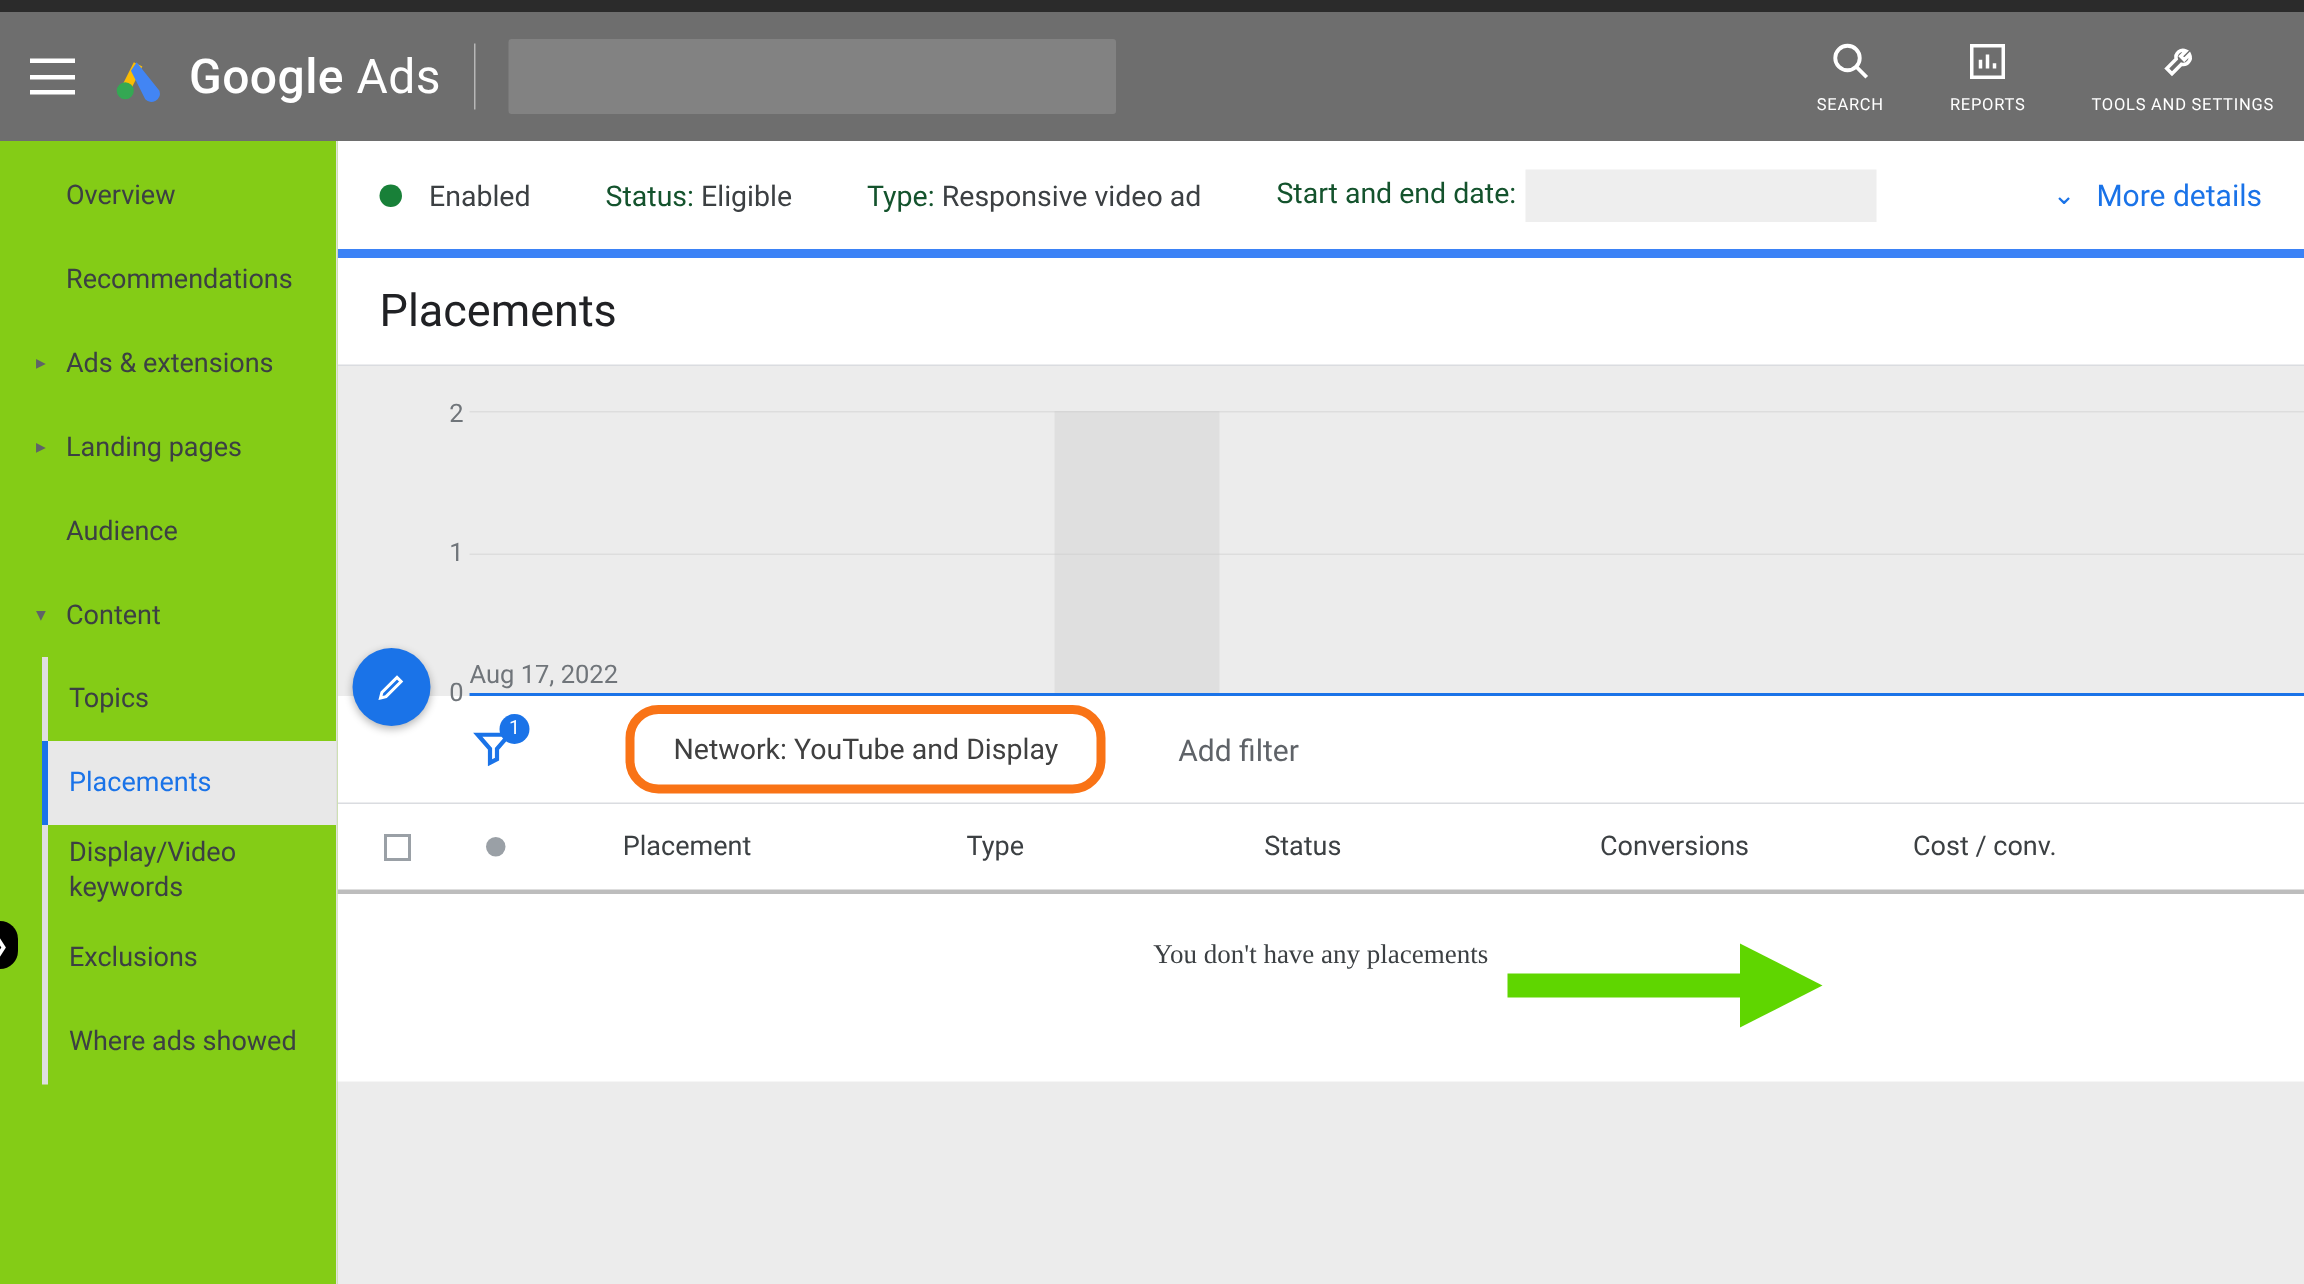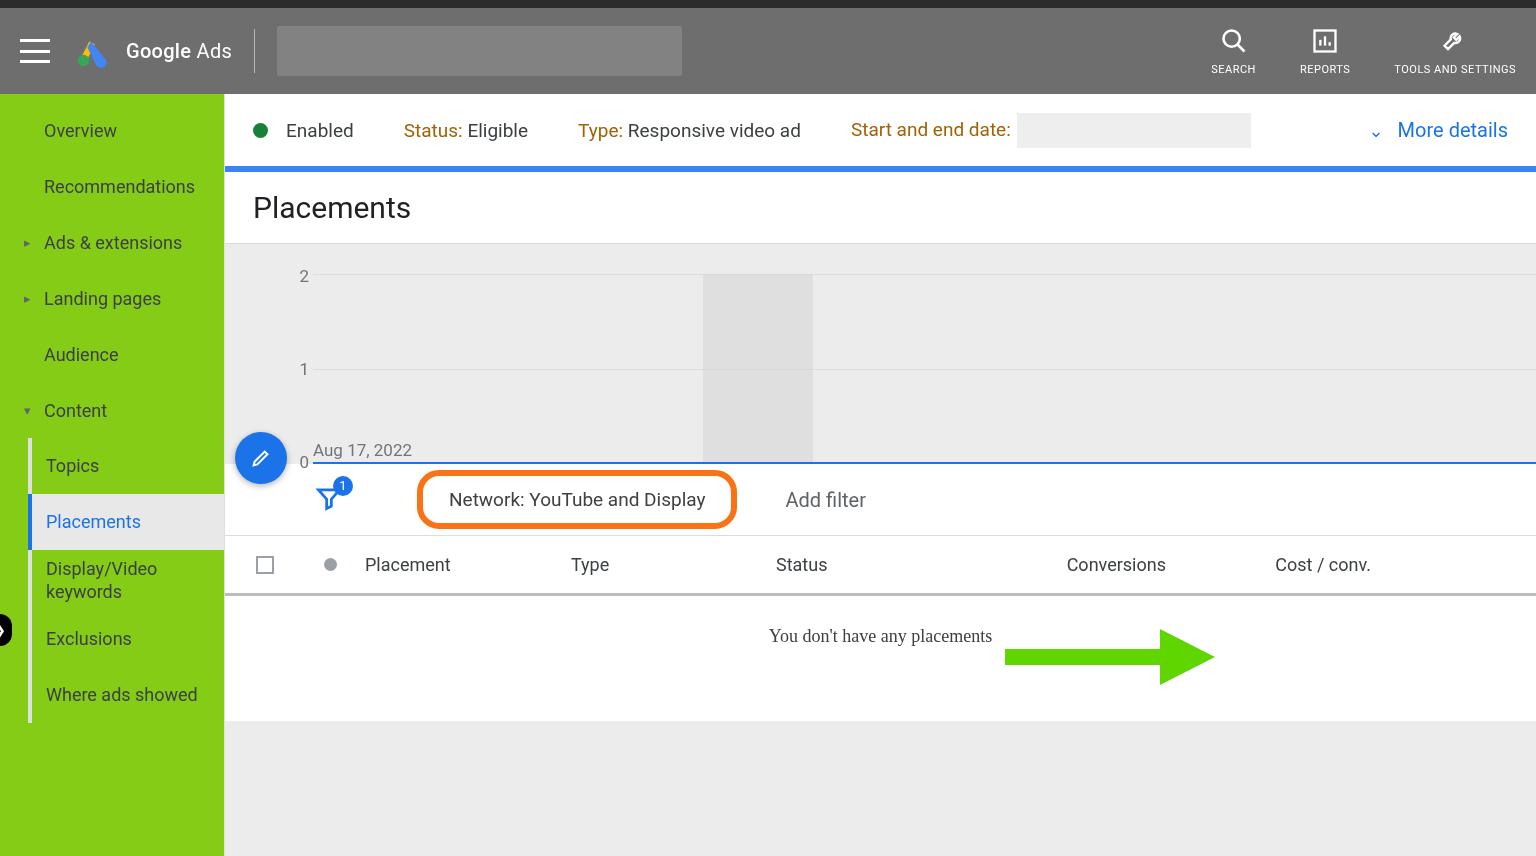--- a/index.html
+++ b/index.html
@@ -3,21 +3,21 @@
 <meta charset="utf-8">
 <style>
 * { box-sizing: border-box; margin: 0; padding: 0; }
 body { font-family: "Google Sans", Roboto, Arial, sans-serif; background: #fff; width: 1536px; height: 856px; overflow: hidden; }
 
 .topbar { height: 8px; background: #2b2b2b; }
 .headerbar { height: 86px; background: #6e6e6e; display: flex; align-items: center; padding: 0 20px; color: #fff; }
 .menu-icon { width: 30px; height: 24px; display: flex; flex-direction: column; justify-content: space-between; cursor: pointer; margin-right: 24px; }
 .menu-icon span { height: 3px; background: #fff; }
 .logo { width: 38px; height: 38px; margin-right: 14px; position: relative; }
-.brand { font-size: 20px; font-weight: 400; letter-spacing: 0.3px; }
+.brand { font-size: 32px; font-weight: 400; letter-spacing: 0.3px; }
 .brand b { font-weight: 500; }
 .vbar { width: 1px; height: 44px; background: rgba(255,255,255,0.5); margin: 0 22px; }
 .acct-box { width: 405px; height: 50px; background: rgba(255,255,255,0.14); border-radius: 2px; }
 .header-tools { margin-left: auto; display: flex; gap: 44px; align-items: flex-start; }
 .htool { display: flex; flex-direction: column; align-items: center; gap: 8px; cursor: pointer; }
 .htool .lbl { font-size: 11px; letter-spacing: 0.5px; color: #fff; text-align: center; }
 
 .layout { display: flex; height: calc(856px - 94px); }
 .sidebar { width: 225px; background: #84cc16; border-right: 1px solid #e0e0e0; padding-top: 8px; position: relative; }
 .side-item { display: flex; align-items: center; height: 56px; padding-left: 44px; font-size: 18px; color: #3c4043; cursor: pointer; position: relative; }
@@ -27,21 +27,21 @@
 .sub-item { display: flex; align-items: center; min-height: 56px; padding: 8px 12px 8px 14px; font-size: 18px; color: #3c4043; cursor: pointer; position: relative; line-height: 1.25; }
 .sub-item.active { background: #e8e8e8; color: #1a73e8; }
 .sub-item.active::before { content: ""; position: absolute; left: -4px; top: 0; bottom: 0; width: 4px; background: #1a73e8; }
 
 .expand-handle { position: absolute; left: -12px; top: 520px; width: 24px; height: 32px; background: #000; border-radius: 12px; display: flex; align-items: center; justify-content: center; color: #fff; font-size: 14px; cursor: pointer; }
 
 .main { flex: 1; display: flex; flex-direction: column; background: #ececec; overflow: hidden; }
 .statusrow { height: 78px; background: #fff; border-bottom: 6px solid #3b82f6; display: flex; align-items: center; padding: 0 28px; font-size: 19px; color: #3c4043; gap: 10px; }
 .green-dot { width: 15px; height: 15px; background: #188038; border-radius: 50%; margin-right: 8px; }
 .statusrow .kv { margin-right: 40px; }
-.klabel { color: #a16207; text-align: center; }
+.klabel { color: #14532d; text-align: center; }
 .date-box { width: 234px; height: 35px; background: #eee; margin-left: 6px; display: inline-block; vertical-align: middle; }
 .more-details { color: #1a73e8; margin-left: auto; display: flex; align-items: center; gap: 14px; cursor: pointer; font-size: 20px; }
 .chev-down { color: #1a73e8; font-size: 18px; }
 
 .titlebar { height: 72px; background: #fff; border-bottom: 1px solid #dadce0; display: flex; align-items: center; padding-left: 28px; }
 .titlebar h1 { font-size: 30px; font-weight: 400; color: #202124; }
 
 .chart-zone { position: relative; padding: 30px 0 0 60px; }
 .yaxis { position: relative; width: 24px; }
 .ytick { position: absolute; right: 0; font-size: 17px; color: #70757a; }
@@ -57,21 +57,21 @@
 .funnel { position: relative; cursor: pointer; }
 .funnel .badge { position: absolute; top: -8px; right: -10px; width: 20px; height: 20px; background: #1a73e8; color: #fff; font-size: 13px; border-radius: 50%; display: flex; align-items: center; justify-content: center; }
 .chip { border: 6px solid #f97316; border-radius: 22px; padding: 12px 26px; font-size: 19px; color: #404040; cursor: pointer; margin-left: 50px; }
 .add-filter { font-size: 20px; color: #5f6368; cursor: pointer; margin-left: 24px; }
 
 .table-head { background: #fff; height: 60px; display: flex; align-items: center; border-bottom: 3px solid #bdbdbd; font-size: 18px; color: #3c4043; }
 .th-cb { width: 80px; display: flex; justify-content: center; }
 .cb { width: 18px; height: 18px; border: 2px solid #9aa0a6; }
 .th-dot { width: 50px; display: flex; justify-content: center; }
 .grey-dot { width: 13px; height: 13px; background: #9aa0a6; border-radius: 50%; }
-.th { padding: 0 10px; }
+.th { padding: 0 10px; text-align: center; }
 .th.placement { width: 206px; }
 .th.type { width: 205px; }
 .th.status { width: 205px; }
 .th.conv { width: 205px; text-align: right; }
 .th.cost { width: 205px; text-align: right; }
 
 .emptywrap { background: #fff; padding: 30px 0 60px; text-align: center; position: relative; font-family: Liberation Serif, serif; }
 .empty-msg { font-size: 18px; color: #3c4043; margin-bottom: 14px; }
 .link-see { font-size: 20px; color: #1a73e8; cursor: pointer; }
 .arrow { position: absolute; left: 780px; top: 40px; width: 220px; height: 40px; }

